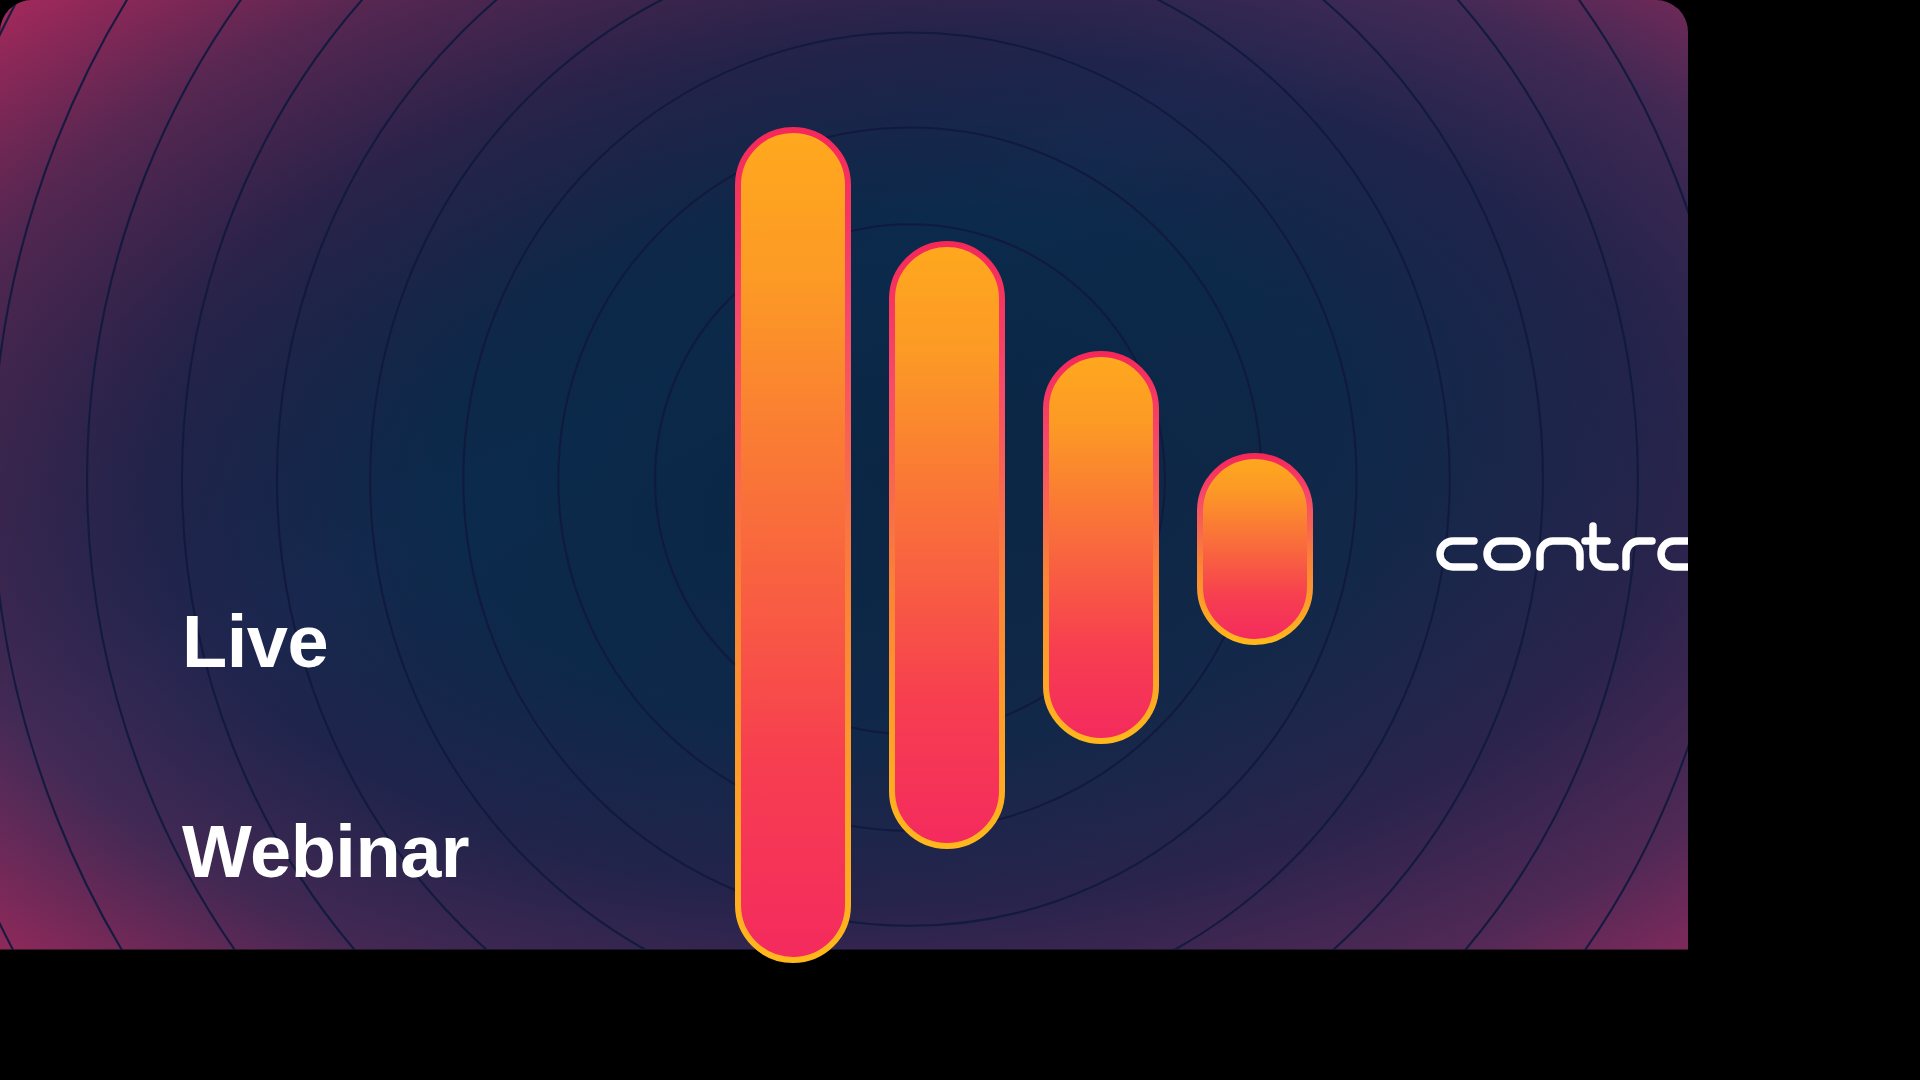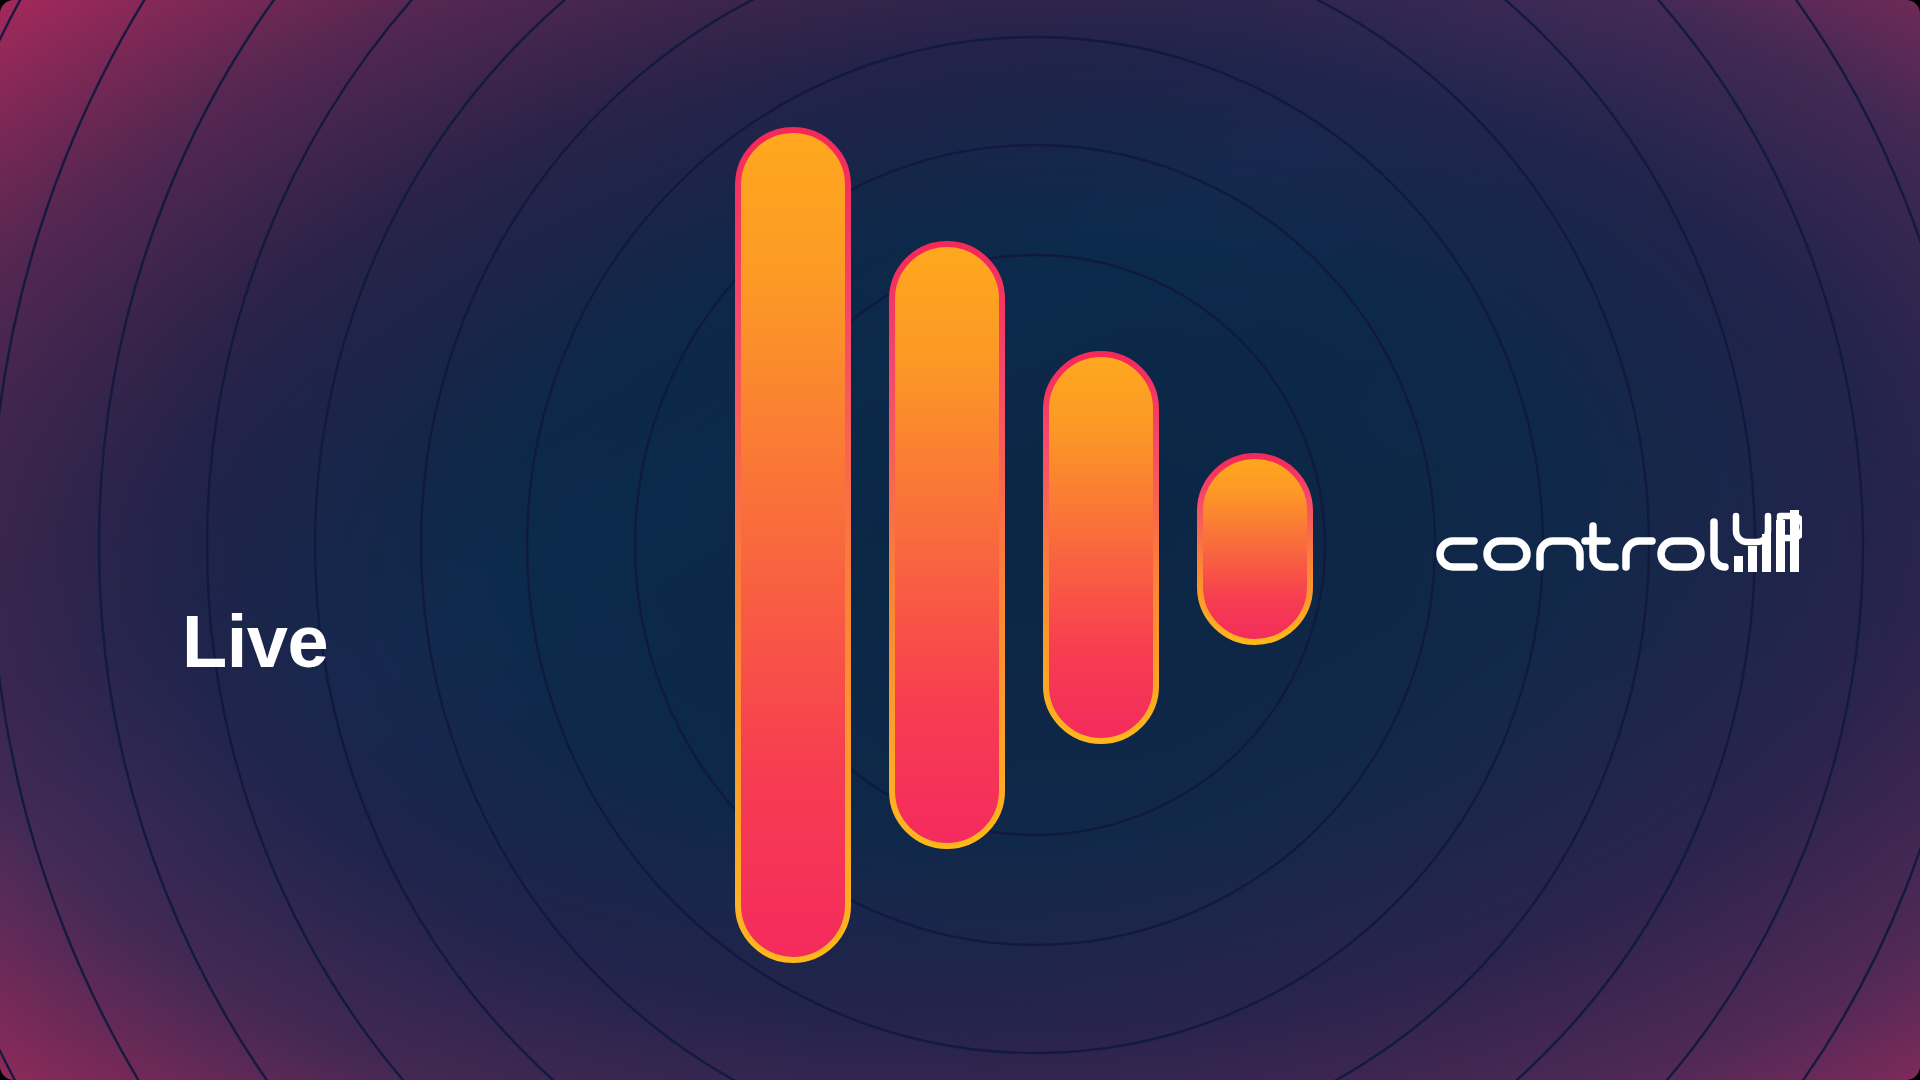--- a/index.html
+++ b/index.html
@@ -5,23 +5,23 @@
   html, body {
     margin: 0;
     padding: 0;
     background: #000;
     width: 1920px;
     height: 1080px;
     overflow: hidden;
   }
   #banner {
     position: relative;
-    width: 1920px;
+    width: 1688px;
     height: 1080px;
-    border-radius: 14px;
+    border-radius: 32px;
     overflow: hidden;
     font-family: "Liberation Sans", sans-serif;
   }
   #bg-layer {
     position: absolute;
     inset: 0;
   }
   #rings-layer {
     position: absolute;
     inset: 0;
@@ -96,20 +96,21 @@
       <circle cx="1035" cy="545" r="936"></circle>
       <circle cx="1035" cy="545" r="1044"></circle>
       <circle cx="1035" cy="545" r="1152"></circle>
     </g>
   </svg>
 
   <div id="content">
 
     <div id="headline">
       <span class="line">Live</span>
+      <span class="line">Webinar</span>
     </div>
 
     <svg id="waveform" viewBox="0 0 1920 1080" preserveAspectRatio="none">
       <defs>
         <linearGradient id="barFill" x1="0" y1="0" x2="0" y2="1">
           <stop offset="0%" stop-color="#FFA81E"></stop>
           <stop offset="18%" stop-color="#FC9A25"></stop>
           <stop offset="48%" stop-color="#F96B3C"></stop>
           <stop offset="76%" stop-color="#F73E50"></stop>
           <stop offset="100%" stop-color="#F42A5E"></stop>

